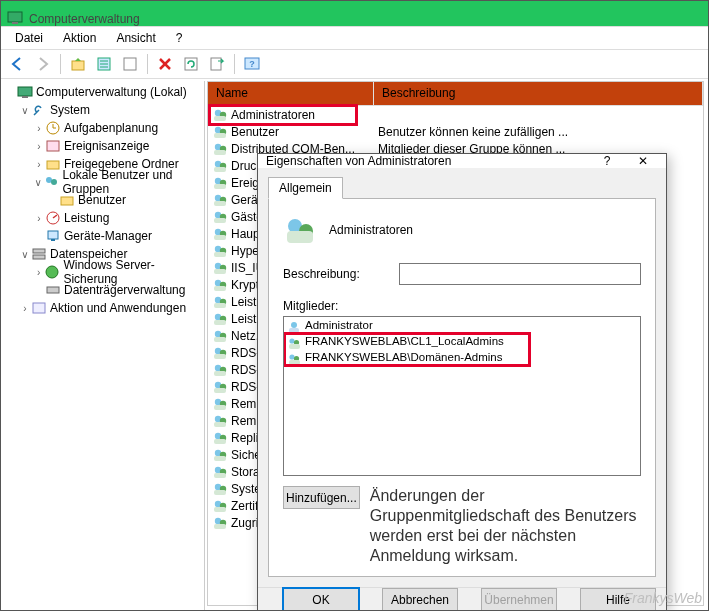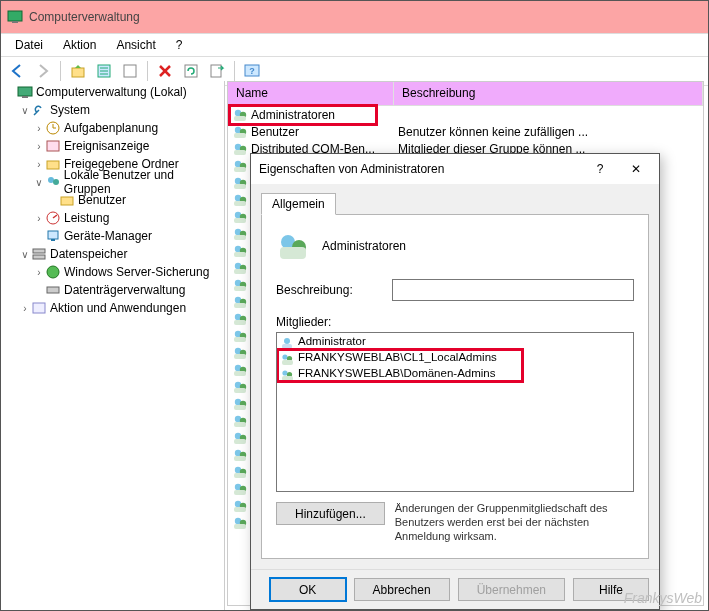--- a/index.html
+++ b/index.html
@@ -8,25 +8,25 @@
     font-family: "Segoe UI", Tahoma, sans-serif;
     font-size: 12px;
     background: #fff;
     position: relative;
     width: 709px;
     height: 611px;
     overflow: hidden;
     border: 1px solid #555;
   }
   .titlebar {
-    height: 33px;
-    background: #fca5a5;
+    height: 26px;
+    background: #22c55e;
     border-bottom: 1px solid #ddd;
     display: flex;
-    align-items: center;
+    align-items: flex-end;
     padding: 0 6px;
     gap: 6px;
   }
   .titlebar .icon { width: 16px; height: 16px; }
   .titlebar .title { color: #444; font-size: 12px; }
   .menubar {
     height: 22px;
     display: flex;
     align-items: center;
     padding: 0 6px;
@@ -48,21 +48,21 @@
     display: flex; align-items: center; justify-content: center;
     font-size: 14px;
   }
   .tsep { width: 1px; height: 20px; background: #ccc; margin: 0 3px; }
   .main {
     position: absolute;
     top: 80px; left: 0; right: 0; bottom: 0;
     display: flex;
   }
   .tree-pane {
-    width: 224px;
+    width: 204px;
     border-right: 1px solid #ccc;
     overflow: hidden;
     padding: 2px;
     background: #fff;
   }
   .tree-row { display: flex; align-items: center; height: 18px; padding-left: 2px; }
   .twisty { width: 12px; font-size: 10px; color: #666; text-align: center; cursor: default;}
   .tree-icon { width: 16px; height: 16px; display: inline-flex; align-items:center; justify-content:center; margin-right: 3px; font-size: 12px;}
   .tree-label { }
   .tree-children { padding-left: 14px; }
@@ -71,21 +71,21 @@
     flex: 1;
     border: 1px solid #ccc;
     margin: 0 4px 4px 2px;
     overflow: hidden;
     background: #fff;
     position: relative;
   }
   .list-header {
     display: flex;
     border-bottom: 1px solid #ddd;
-    background: #f0abfc;
+    background: #c2410c;
     height: 24px;
   }
   .list-header .col {
     padding: 4px 8px;
     border-right: 1px solid #e0e0e0;
   }
   .col-name { width: 166px; }
   .col-desc { flex: 1; }
   .list-row {
     display: flex;
@@ -97,21 +97,21 @@
   .list-row .cell-desc { flex: 1; }
   .grp-icon { width:16px; height:16px; display:inline-flex; align-items:center; justify-content:center; }
   .redbox1 {
     position: absolute;
     border: 3px solid #e4002b;
     pointer-events: none;
   }
   
   .dialog {
     position: absolute;
-    left: 249px; top: 152px;
+    left: 256px; top: 152px;
     width: 410px; height: 457px;
     background: #fff;
     border: 1px solid #555;
     box-shadow: 3px 3px 12px rgba(0,0,0,0.25);
     display: flex;
     flex-direction: column;
   }
   .dlg-title {
     height: 30px;
     display: flex;
@@ -129,24 +129,24 @@
   .grp-big { display:flex; align-items:center; gap:12px; margin-bottom:16px;}
   .grp-big .bigicon { width:34px; height:34px; }
   .frow { display:flex; align-items:center; gap:26px; margin-bottom:14px;}
   .frow label { width: 90px; }
   .frow input[type=text] { flex:1; height:22px; border:1px solid #777; padding:2px 4px; font-family:inherit; font-size:12px;}
   .members-label { margin-bottom:3px; }
   .members-box { border:1px solid #777; background:#fff; height:160px; padding:2px; overflow:auto; position:relative;}
   .member-row { display:flex; align-items:flex-start; height:16px; gap:3px; font-size:11.5px;}
   .member-icon { width:16px; height:16px; display:inline-flex; align-items:center; justify-content:center;}
   .lower-row { display:flex; align-items:flex-start; gap:10px; margin-top:10px;}
-  .btn { height:23px; padding: 0 18px; font-family:inherit; font-size:12px; background:#e1e1e1; border:1px solid #adadad; min-width:76px;}
+  .btn { height:23px; padding: 0 2px; font-family:inherit; font-size:12px; background:#e1e1e1; border:1px solid #adadad; min-width:76px;}
   .btn:disabled { color:#a0a0a0; }
-  .note { font-size:11px; color:#333; line-height:1.25; flex:1;}
-  .dlg-buttons { height:40px; background:#f0f0f0; display:flex; align-items:center; justify-content:flex-end; gap:8px; padding: 0 10px; border-top:1px solid #ddd;}
+  .note { font-size:16px; color:#333; line-height:1.25; flex:1;}
+  .dlg-buttons { height:40px; background:#f0f0f0; display:flex; align-items:center; justify-content:flex-end; gap:23px; padding: 0 10px; border-top:1px solid #ddd;}
   .dlg-buttons .btn { min-width:76px; }
   .btn.default { border:1px solid #0078d7; outline:1px solid #0078d7; }
   
   svg { display:block; }
   .watermark {
     position:absolute; right:6px; bottom:4px; color:#bfbfbf; font-size:14px; font-style:italic;
   }
   .list-rows { position:relative; }
 </style>
 </head>

